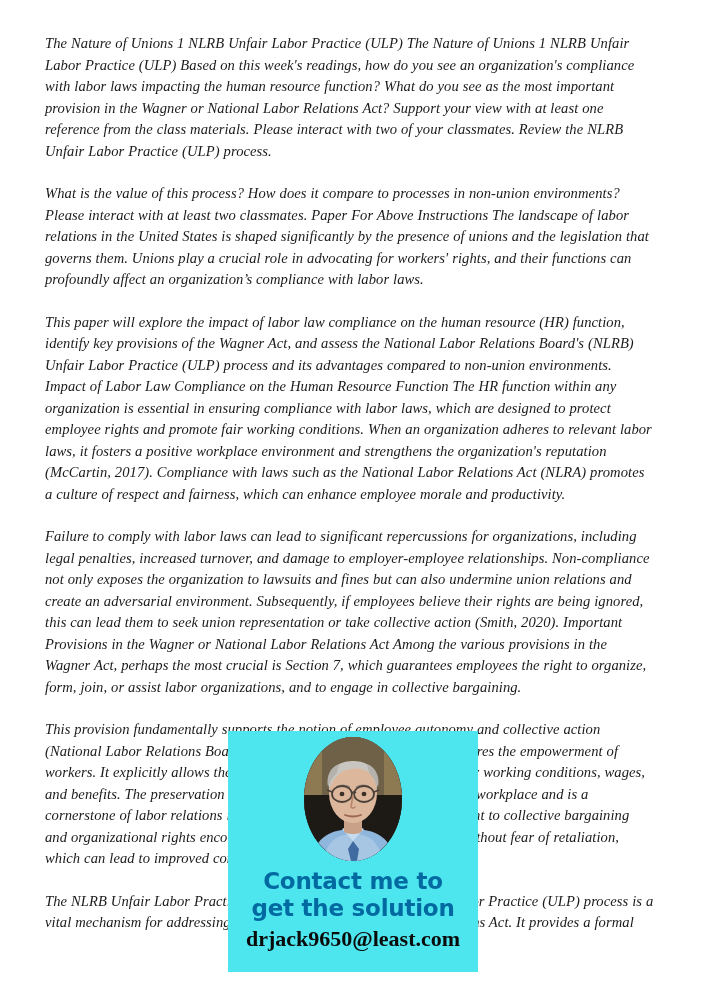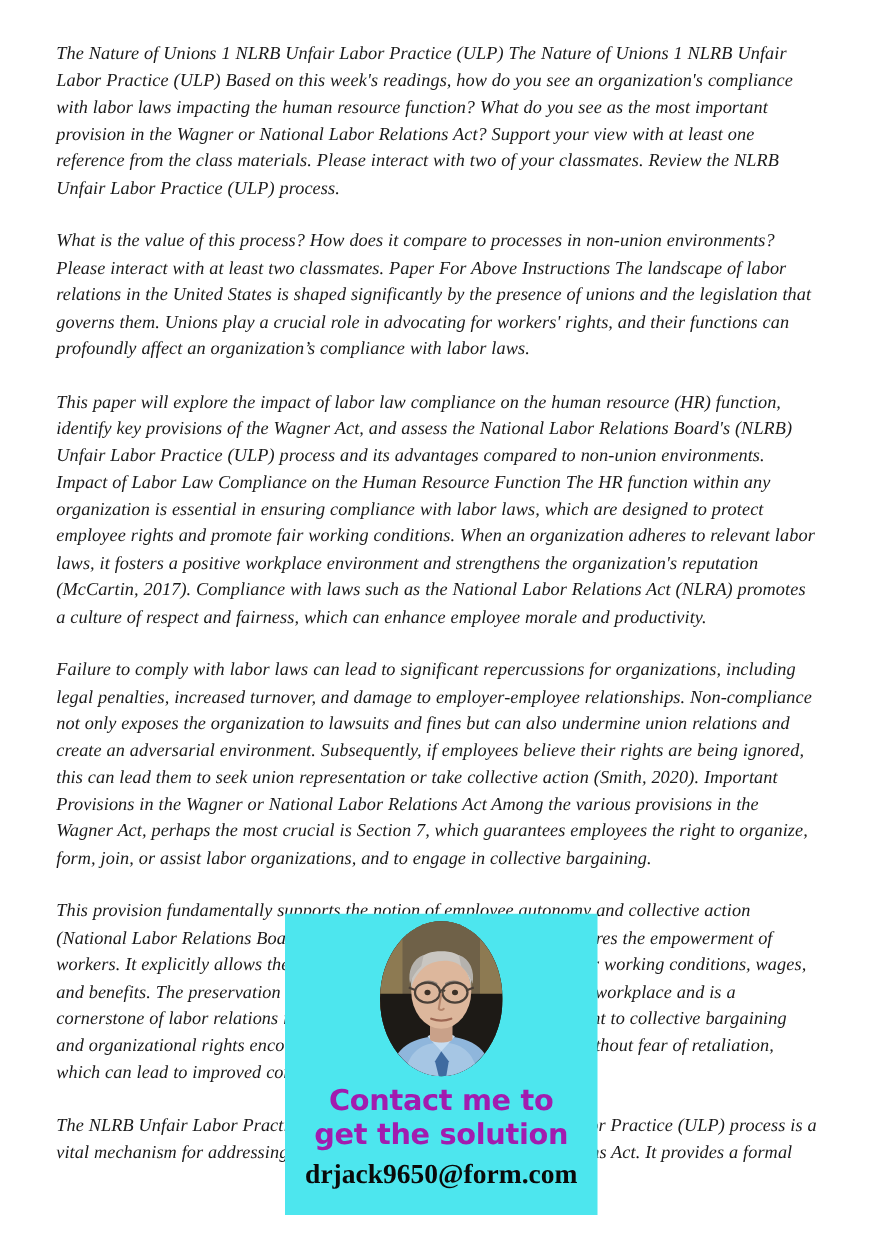--- a/index.html
+++ b/index.html
@@ -69,21 +69,21 @@
   }
   #promo-photo svg { display: block; width: 100%; height: 100%; }
 
   #promo-headline {
     margin-top: 7px;
     text-align: center;
     font-family: "DejaVu Sans", "Liberation Sans", sans-serif;
     font-weight: bold;
     font-size: 23px;
     line-height: 27px;
-    color: #a21caf;
+    color: #0369a1;
     letter-spacing: -0.01em;
   }
   #promo-headline .l2 { display: block; }
 
   #promo-email {
     margin-top: 4px;
     text-align: center;
     font-family: "Liberation Serif", "DejaVu Serif", serif;
     font-weight: bold;
     font-size: 22px;
@@ -146,17 +146,17 @@
 
         <path d="M41 78 q8 3 16 0" stroke="#9c6652" stroke-width="1.8" fill="none" stroke-linecap="round"></path>
       </svg>
     </div>
 
     <div id="promo-headline">
       <span class="l1">Contact me to</span>
       <span class="l2">get the solution</span>
     </div>
 
-    <div id="promo-email">drjack9650@form.com</div>
+    <div id="promo-email">drjack9650@least.com</div>
 
   </div>
 
 </div>
 
 </body></html>

